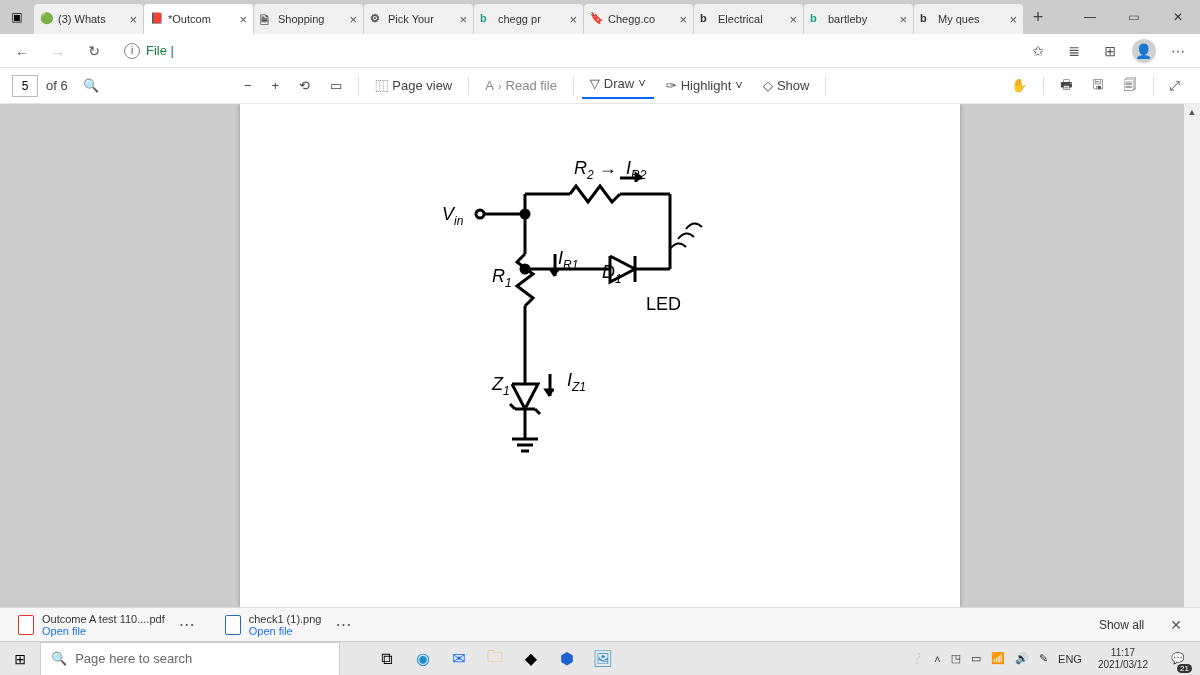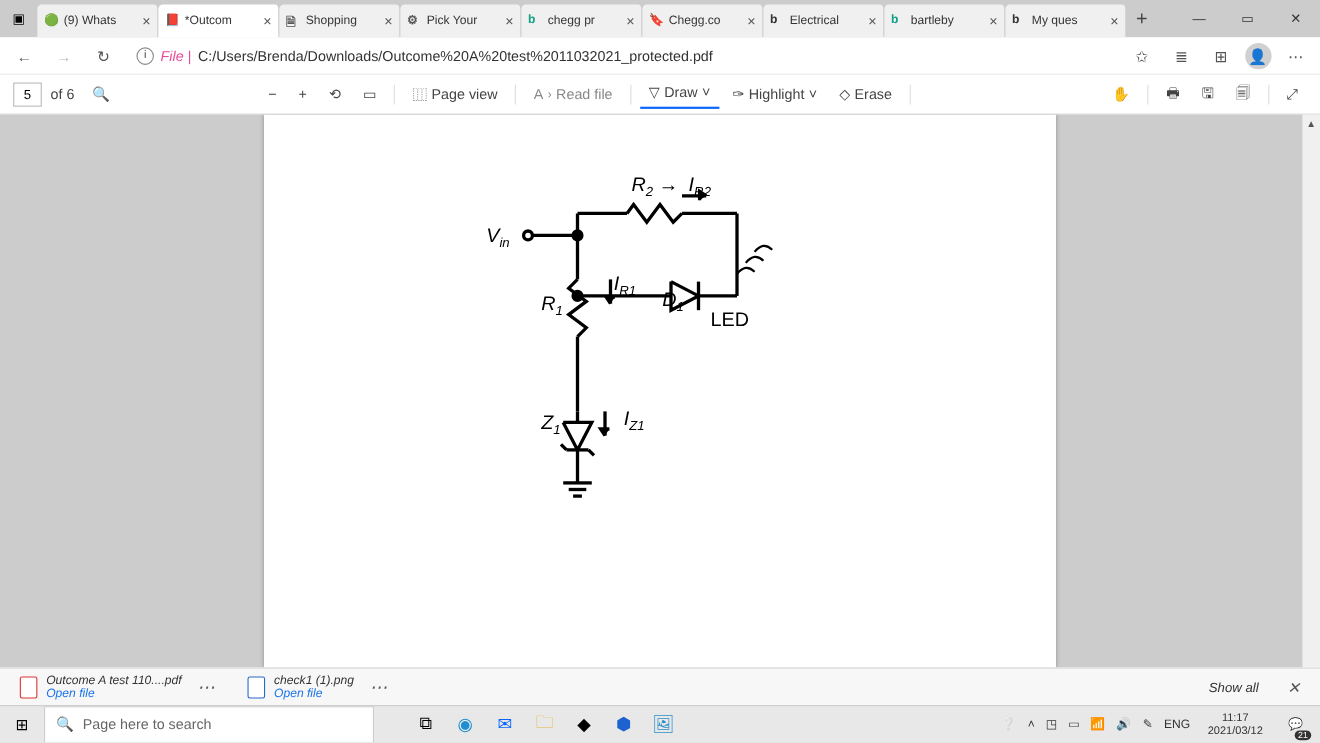--- a/index.html
+++ b/index.html
@@ -12,36 +12,36 @@
   .tab .ti { width:14px; height:14px; display:inline-block; }
   .tab .tl { flex:1; white-space:nowrap; overflow:hidden; text-overflow:ellipsis; }
   .tab .tx { font-size:13px; color:#555; }
   .newtab { width:28px; text-align:center; font-size:18px; color:#444; }
   .winctrl { margin-left:auto; display:flex; }
   .winctrl div { width:44px; height:34px; display:flex; align-items:center; justify-content:center; font-size:12px; color:#333; }
   .addrbar { height:34px; background:#fff; display:flex; align-items:center; padding:0 8px; gap:8px; border-bottom:1px solid #e5e5e5; }
   .addrbar .nbtn { width:28px; height:28px; display:flex; align-items:center; justify-content:center; color:#555; font-size:14px; }
   .url { flex:1; display:flex; align-items:center; gap:6px; font-size:13px; color:#444; padding:0 8px; height:28px; border-radius:14px; }
   .url .info { width:16px;height:16px;border:1px solid #888;border-radius:50%;display:flex;align-items:center;justify-content:center;font-size:10px; }
-  .url .file { color:#ec4899;font-style:italic; }
+  .url .file { color:#15803d; }
   .url .path { color:#333; }
   .rbtns { display:flex; gap:8px; align-items:center; }
   .avatar { width:24px;height:24px;border-radius:50%;background:#d0d0d0;display:flex;align-items:center;justify-content:center;font-size:14px; }
   .pdfbar { height:36px; background:#fff; display:flex; align-items:center; padding:0 12px; border-bottom:1px solid #e5e5e5; font-size:13px; color:#444; gap:4px; }
   .pg-in { width:26px; height:22px; border:1px solid #bbb; text-align:center; font-size:12px; background:#fff; }
   .of { margin:0 4px; }
   .pbtn { padding:4px 8px; display:flex; align-items:center; gap:4px; color:#444; }
   .pbtn.gray { color:#888; }
   .sep { width:1px; height:18px; background:#ddd; margin:0 4px; }
   .pdfbar .spacer { flex:0 0 120px; }
   .content { position:absolute; top:104px; left:0; right:0; bottom:68px; background:#ccc; display:flex; justify-content:center; overflow:hidden; }
   .page { width:720px; background:#fff; margin-top:0; position:relative; box-shadow:0 0 4px rgba(0,0,0,0.3); }
   .scrollbar { position:absolute; right:0; top:104px; bottom:68px; width:16px; background:#f0f0f0; }
   .sb-btn { height:16px; display:flex; align-items:center; justify-content:center; font-size:9px; color:#555; }
-  .dlbar { position:absolute; bottom:34px; left:0; right:0; height:34px; background:#f7f7f7; border-top:1px solid #ddd; display:flex; align-items:center; padding:0 10px; font-size:12px; gap:8px;font-style:italic; }
+  .dlbar { position:absolute; bottom:34px; left:0; right:0; height:34px; background:#f7f7f7; border-top:1px solid #ddd; display:flex; align-items:center; padding:0 10px; font-size:12px; gap:8px; }
   .dlitem { display:flex; align-items:center; gap:8px; padding:2px 8px; }
   .dlitem .icn { width:16px;height:20px;background:#fff;border:1px solid #d33;border-radius:2px; position:relative;}
   .dlitem.img .icn { border-color:#2a68c8; }
   .dltxt .fn { color:#333; font-size:11px; }
   .dltxt .of2 { color:#1a73e8; font-size:11px; }
   .dots { font-size:16px; color:#555; padding:0 6px;}
   .showall { margin-left:auto; font-size:12px; color:#333; padding:4px 10px;}
   .dlclose { font-size:14px; color:#555; padding:0 8px;}
   .taskbar { position:absolute; bottom:0; left:0; right:0; height:34px; background:#e8e8e8; border-top:1px solid #ccc; display:flex; align-items:center; }
   .start { width:40px; height:34px; display:flex; align-items:center; justify-content:center; font-size:14px; }
@@ -61,21 +61,21 @@
   .underline { border-bottom:2px solid #0a66ff; padding-bottom:6px;}
 </style>
 </head>
 <body>
 
 <div class="titlebar">
   <div class="app-icon">▣</div>
   <div class="tabs" id="tabs">
       <div class="tab">
         <span class="ti" style="color:#555;font-weight:bold;font-style:normal">🟢</span>
-        <span class="tl">(9) Whats</span>
+        <span class="tl">(3) Whats</span>
         <span class="tx">×</span>
       </div>
       <div class="tab active">
         <span class="ti" style="color:#555;font-weight:bold;font-style:normal">📕</span>
         <span class="tl">*Outcom</span>
         <span class="tx">×</span>
       </div>
       <div class="tab">
         <span class="ti" style="color:#555;font-weight:bold;font-style:normal">🗎</span>
         <span class="tl">Shopping</span>
@@ -120,21 +120,20 @@
   </div>
 </div>
 
 <div class="addrbar">
   <div class="nbtn">←</div>
   <div class="nbtn" style="color:#bbb">→</div>
   <div class="nbtn">↻</div>
   <div class="url">
     <span class="info">i</span>
     <span class="file"><span>File</span> |</span>
-    <span class="path">C:/Users/Brenda/Downloads/Outcome%20A%20test%2011032021_protected.pdf</span>
   </div>
   <div class="rbtns">
     <div class="nbtn">✩</div>
     <div class="nbtn">≣</div>
     <div class="nbtn">⊞</div>
     <div class="avatar">👤</div>
     <div class="nbtn">⋯</div>
   </div>
 </div>
 
@@ -147,21 +146,21 @@
   <span class="pbtn">+</span>
   <span class="pbtn">⟲</span>
   <span class="pbtn">▭</span>
   <span class="sep"></span>
   <span class="pbtn">⿲ <span>Page view</span></span>
   <span class="sep"></span>
   <span class="pbtn gray">A<sup>›</sup> <span>Read file</span></span>
   <span class="sep"></span>
   <span class="pbtn underline">▽ <span>Draw</span> ˅</span>
   <span class="pbtn">✑ <span>Highlight</span> ˅</span>
-  <span class="pbtn">◇ <span>Erase</span></span>
+  <span class="pbtn">◇ <span>Show</span></span>
   <span class="sep"></span>
   <span style="flex:1"></span>
   <span class="pbtn">✋</span>
   <span class="sep"></span>
   <span class="pbtn">🖶</span>
   <span class="pbtn">🖫</span>
   <span class="pbtn">🗐</span>
   <span class="sep"></span>
   <span class="pbtn">⤢</span>
 </div>
@@ -216,21 +215,21 @@
         <line x1="42" y1="265" x2="68" y2="265"></line>
         <line x1="47" y1="271" x2="63" y2="271"></line>
         <line x1="51" y1="277" x2="59" y2="277"></line>
       </svg>
       <div class="lbl" style="left:-28px;top:30px"><span>V</span><sub>in</sub></div>
       <div class="lbl" style="left:104px;top:-16px"><span>R</span><sub>2</sub> →</div>
       <div class="lbl" style="left:156px;top:-16px"><span>I</span><sub>R2</sub></div>
       <div class="lbl" style="left:22px;top:92px"><span>R</span><sub>1</sub></div>
       <div class="lbl" style="left:88px;top:74px"><span>I</span><sub>R1</sub></div>
       <div class="lbl" style="left:132px;top:88px"><span>D</span><sub>1</sub></div>
-      <div class="lbl" style="left:176px;top:106px;font-style:normal">LED</div>
+      <div class="lbl" style="left:176px;top:120px;font-style:normal">LED</div>
       <div class="lbl" style="left:22px;top:200px"><span>Z</span><sub>1</sub></div>
       <div class="lbl" style="left:97px;top:196px"><span>I</span><sub>Z1</sub></div>
     </div>
   </div>
 </div>
 <div class="scrollbar">
   <div class="sb-btn">▲</div>
 </div>
 
 <div class="dlbar">

